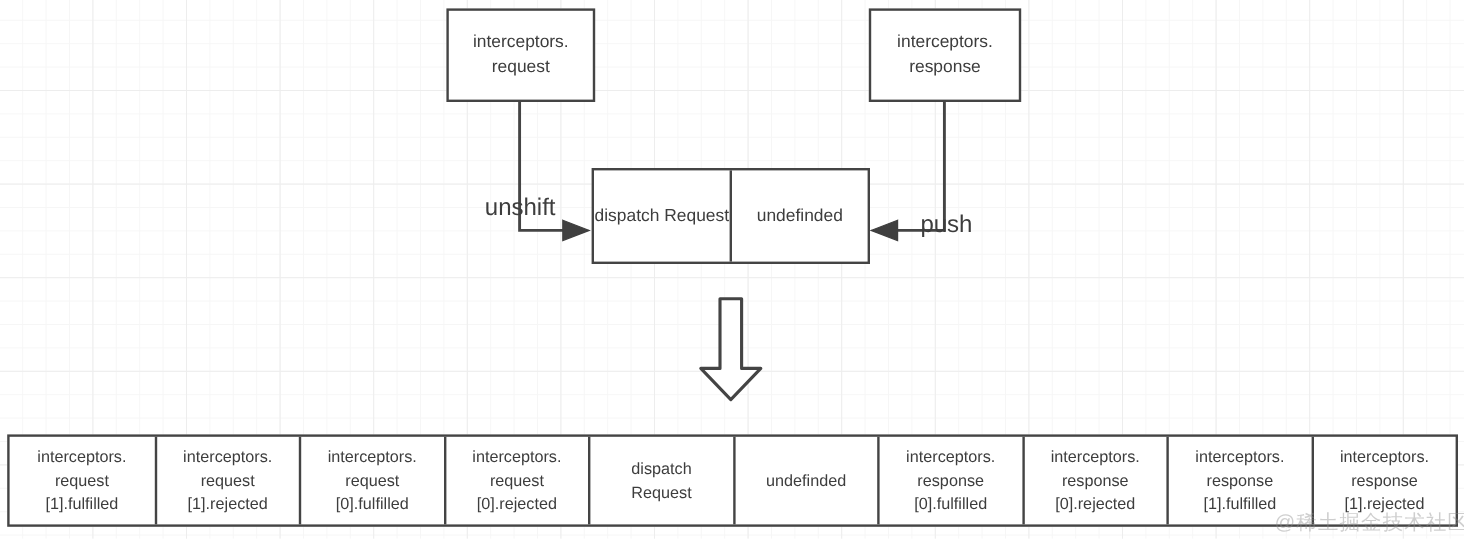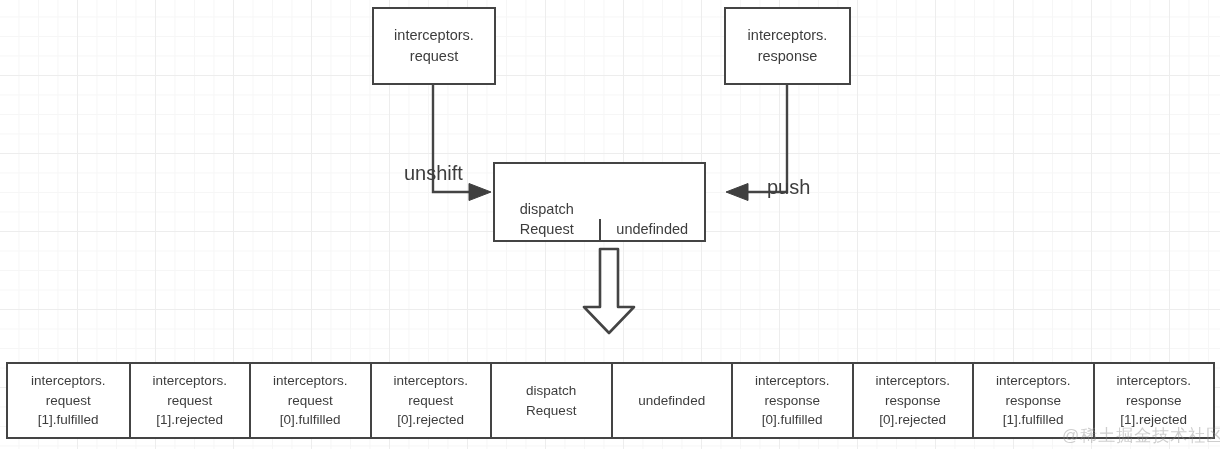--- a/index.html
+++ b/index.html
@@ -26,22 +26,22 @@
     background:#ffffff;
     display:flex;align-items:center;justify-content:center;
     text-align:center;
     color:#3d3d3d;
     line-height:1.42;
   }
   .box .ln{display:block;white-space:nowrap;}
   #box-req{left:372px;top:7px;width:124px;height:78px;font-size:14.5px;}
   #box-res{left:724px;top:7px;width:127px;height:78px;font-size:14.5px;}
 
-  #mid-group{position:absolute;left:493px;top:162px;width:213px;height:80px;
-             box-sizing:border-box;border:2px solid #444444;background:#fff;display:flex;align-items:flex-end;}
+  #mid-group{position:absolute;left:493px;top:140px;width:232px;height:80px;
+             box-sizing:border-box;border:2px solid #444444;background:#fff;display:flex;}
   #mid-group .cell{
     flex:1 1 50%;display:flex;align-items:center;justify-content:center;
     text-align:center;font-size:14.5px;color:#3d3d3d;line-height:1.42;
   }
   #mid-group .cell.divider{border-left:2px solid #444444;}
 
   .edge-label{
     position:absolute;font-size:20px;color:#3d3d3d;white-space:nowrap;
   }
   #label-unshift{left:404px;top:162px;}

